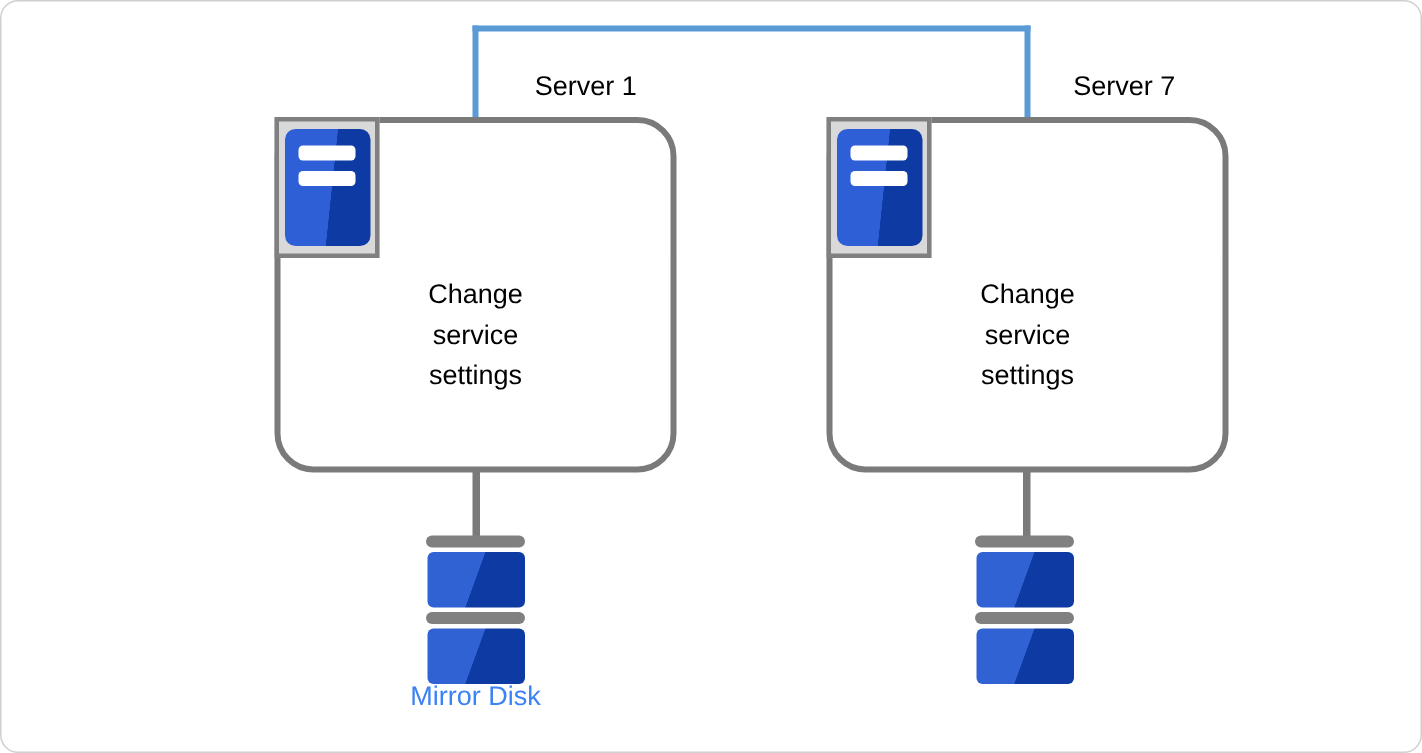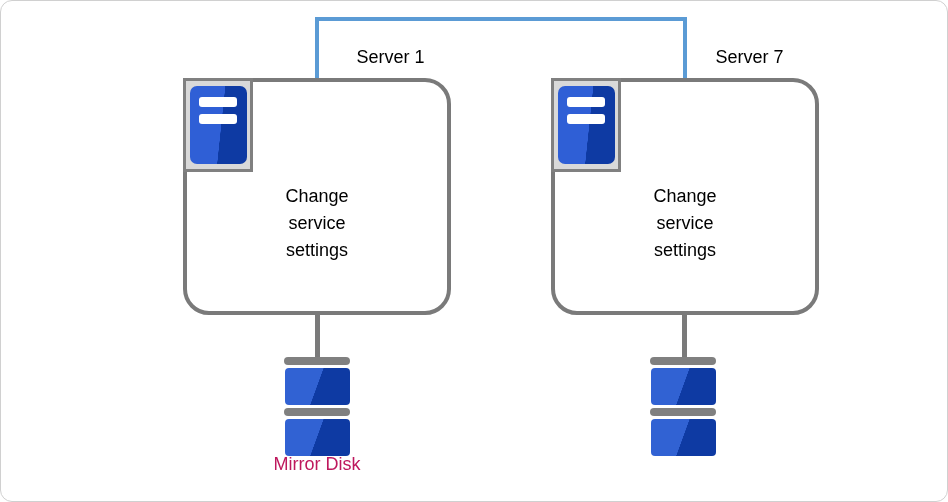--- a/index.html
+++ b/index.html
@@ -144,21 +144,21 @@
   }
   .disk-body + .disk-platter-top { margin-top: 3px; }
 
   .mirror-label {
     position: absolute;
     left: 236px;
     top: 453px;
     width: 160px;
     text-align: center;
     font-size: 18px;
-    color: #be185d;
+    color: #3b82f6;
     z-index: 3;
     white-space: nowrap;
   }
 </style>
 </head>
 <body>
 
 <div class="canvas">
 
   <div class="interconnect"></div>

